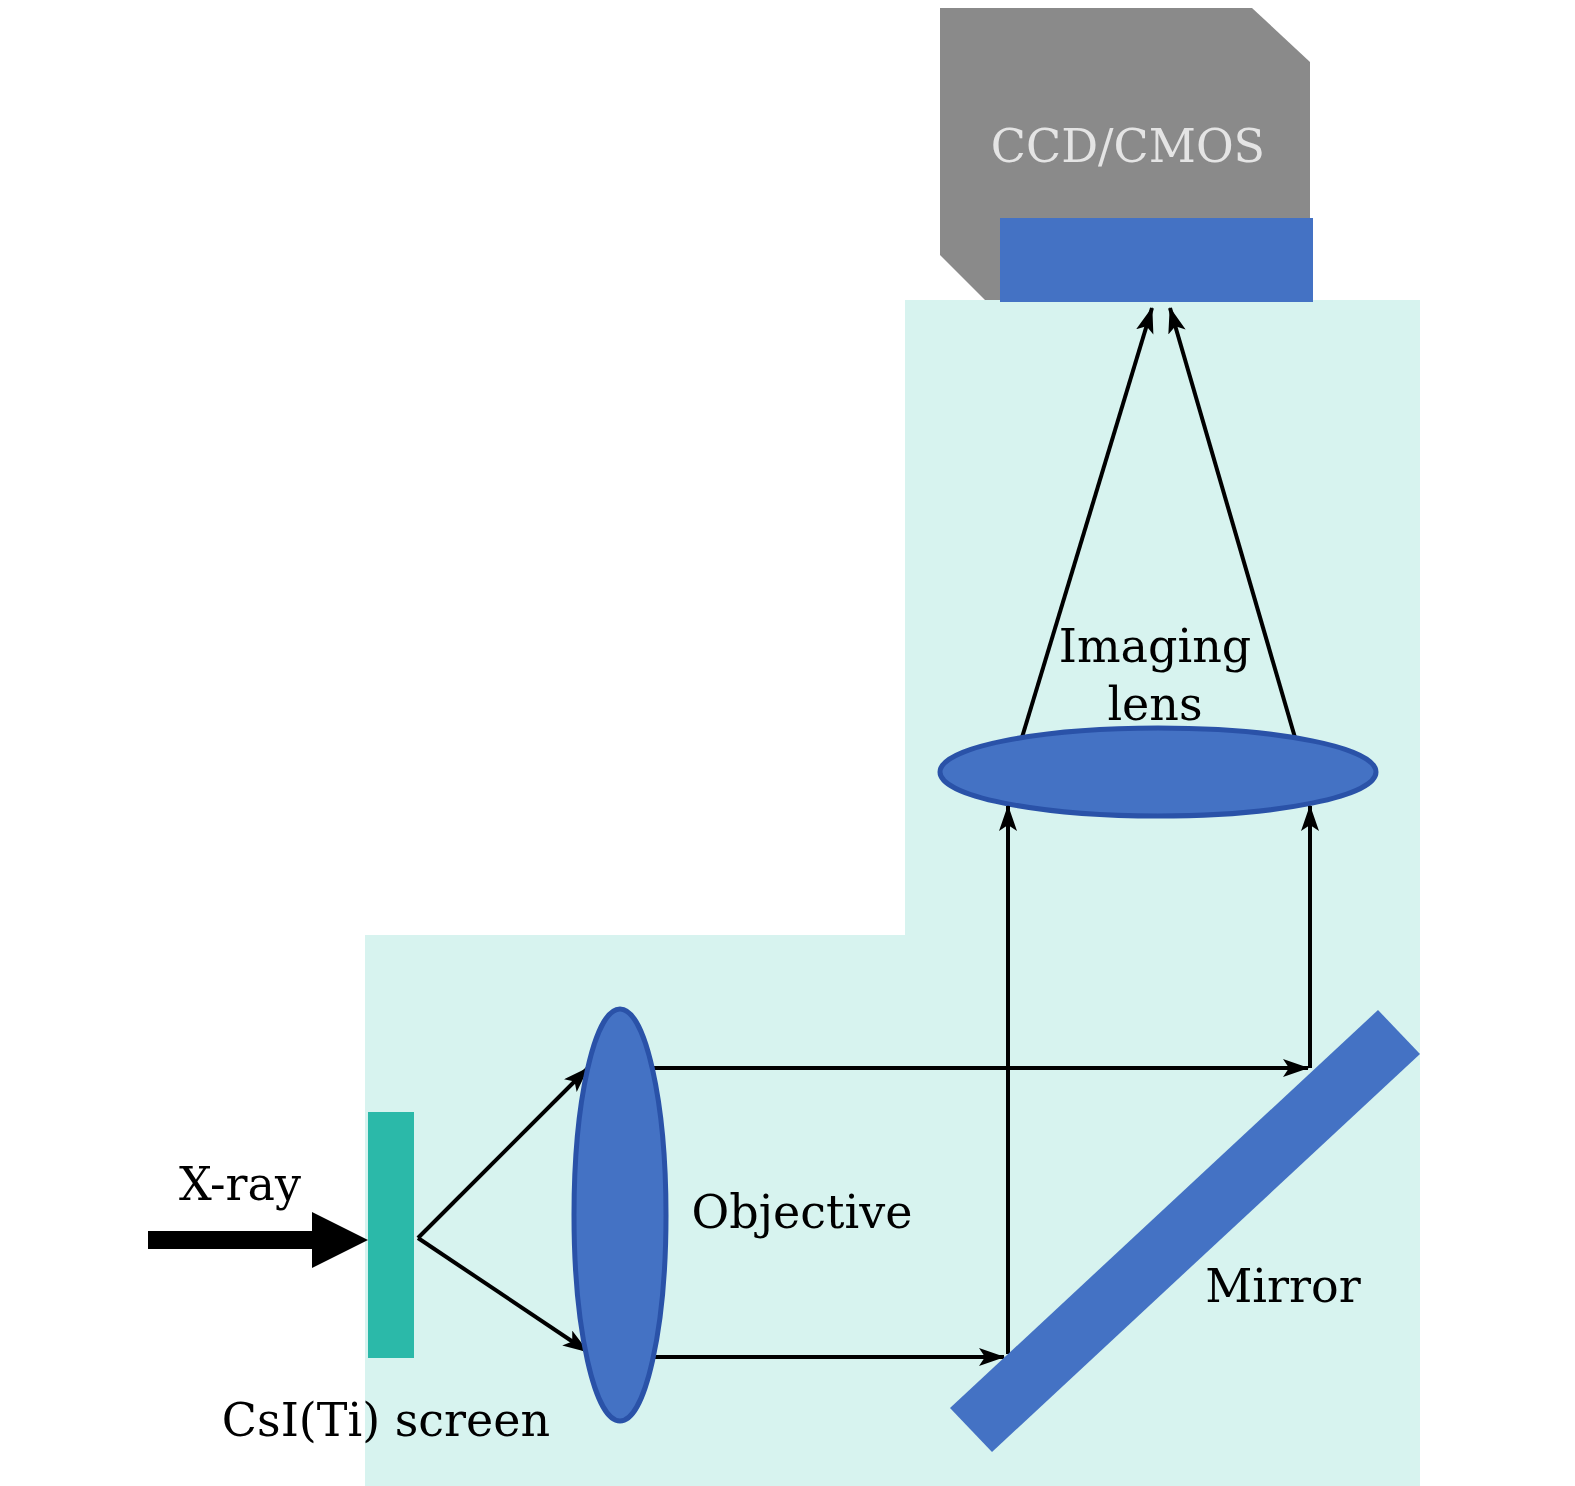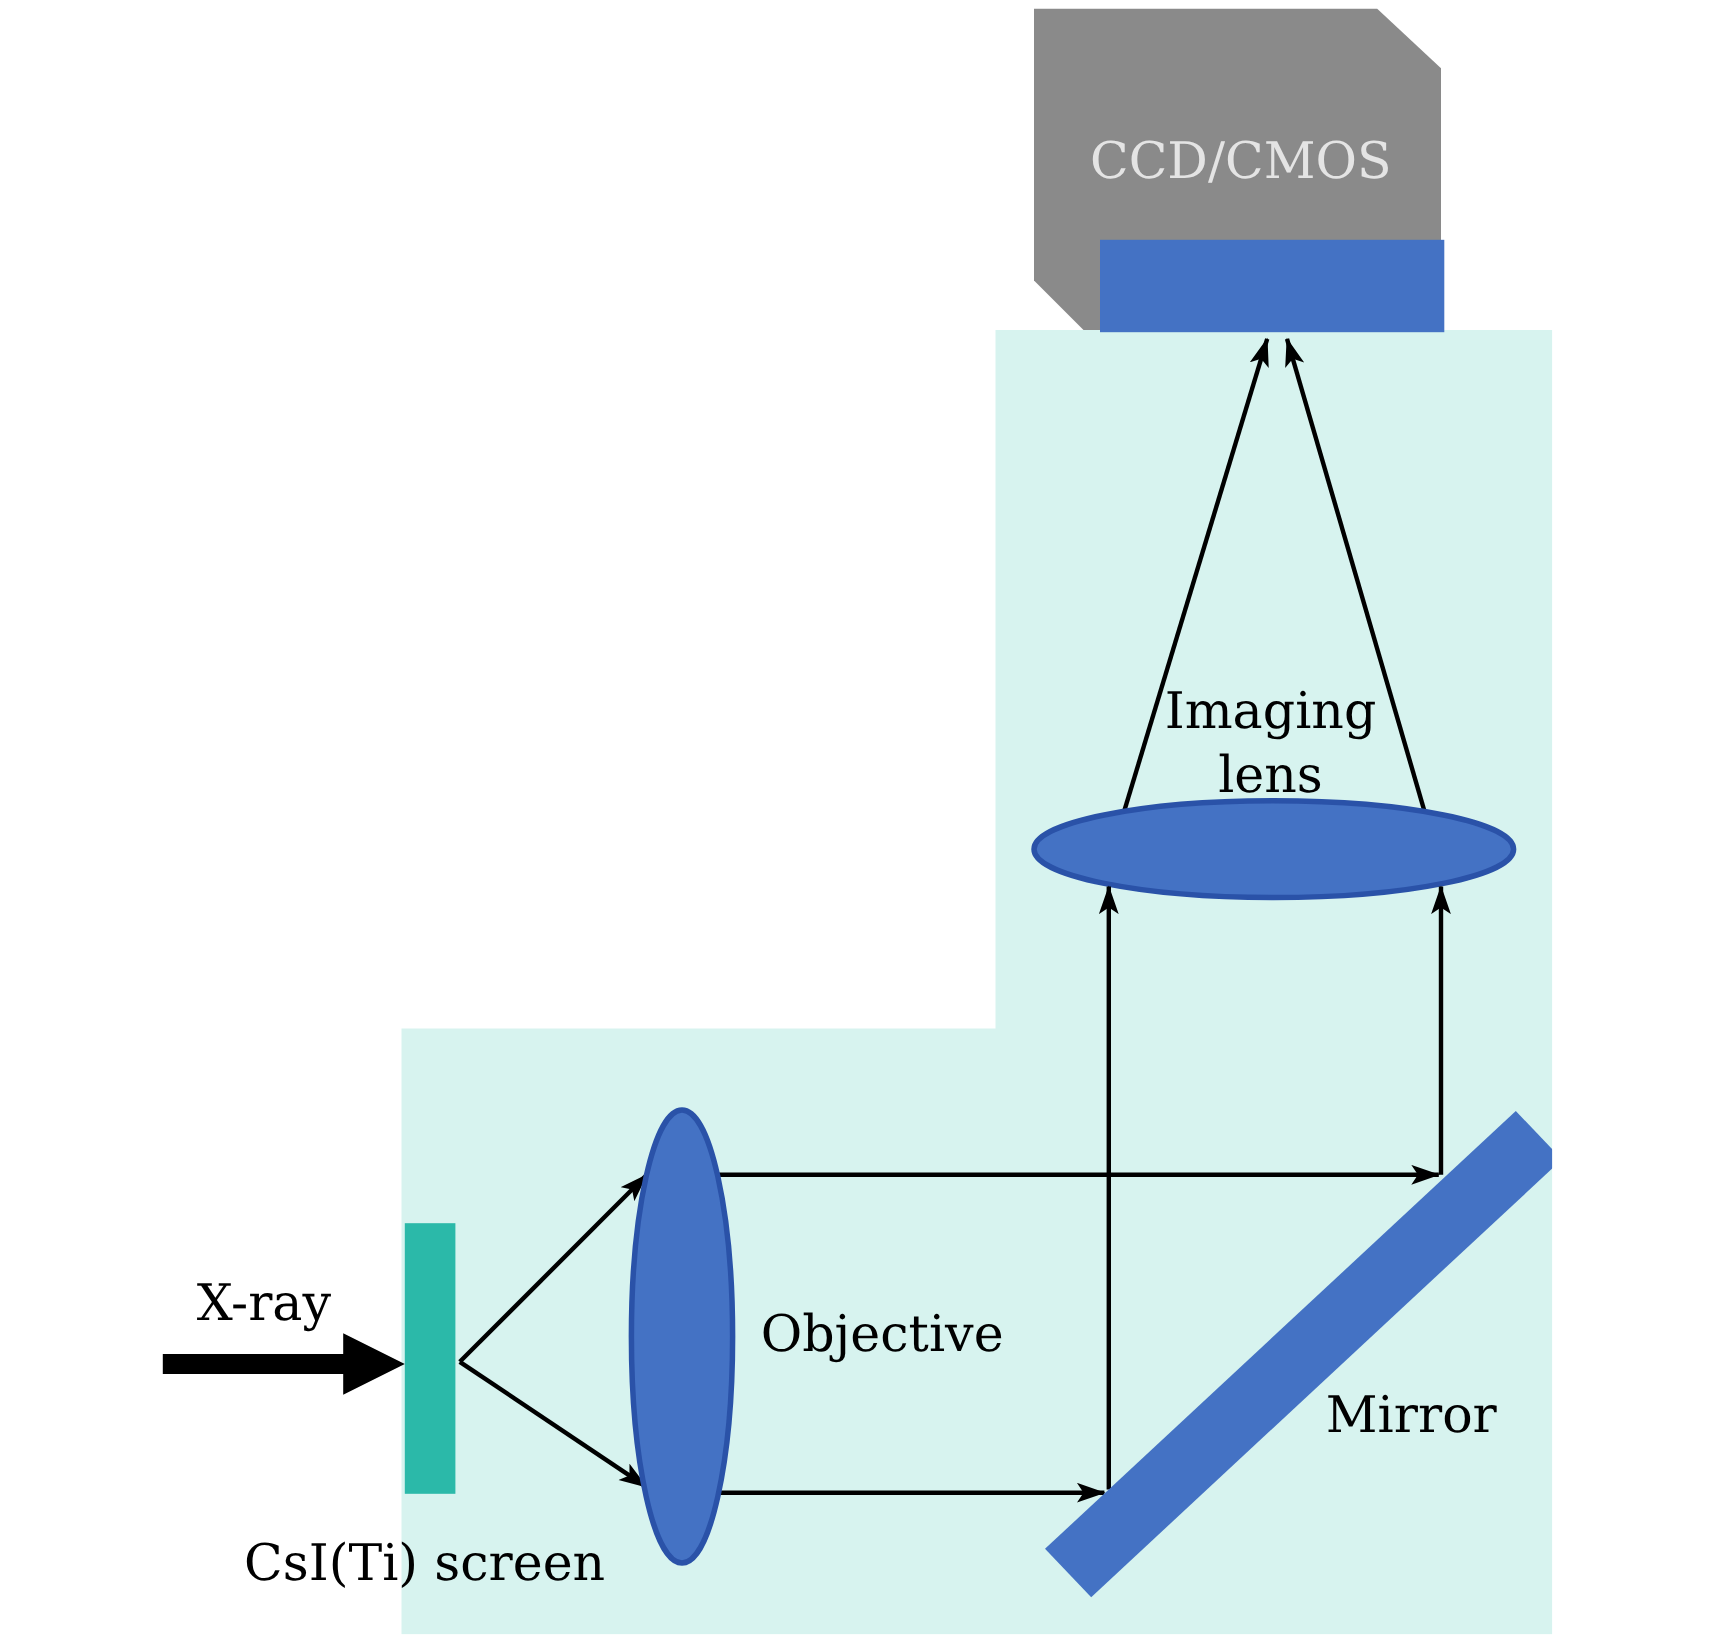--- a/index.html
+++ b/index.html
@@ -2,21 +2,21 @@
 <html><head>
 <meta charset="utf-8">
 <style>
   html, body {
     margin: 0;
     padding: 0;
     background: #ffffff;
   }
   .stage {
     position: relative;
-    width: 1411px;
+    width: 1575px;
     height: 1486px;
     background: #ffffff;
     overflow: hidden;
   }
   svg {
     display: block;
     width: 1575px;
     height: 1486px;
   }
   text {

